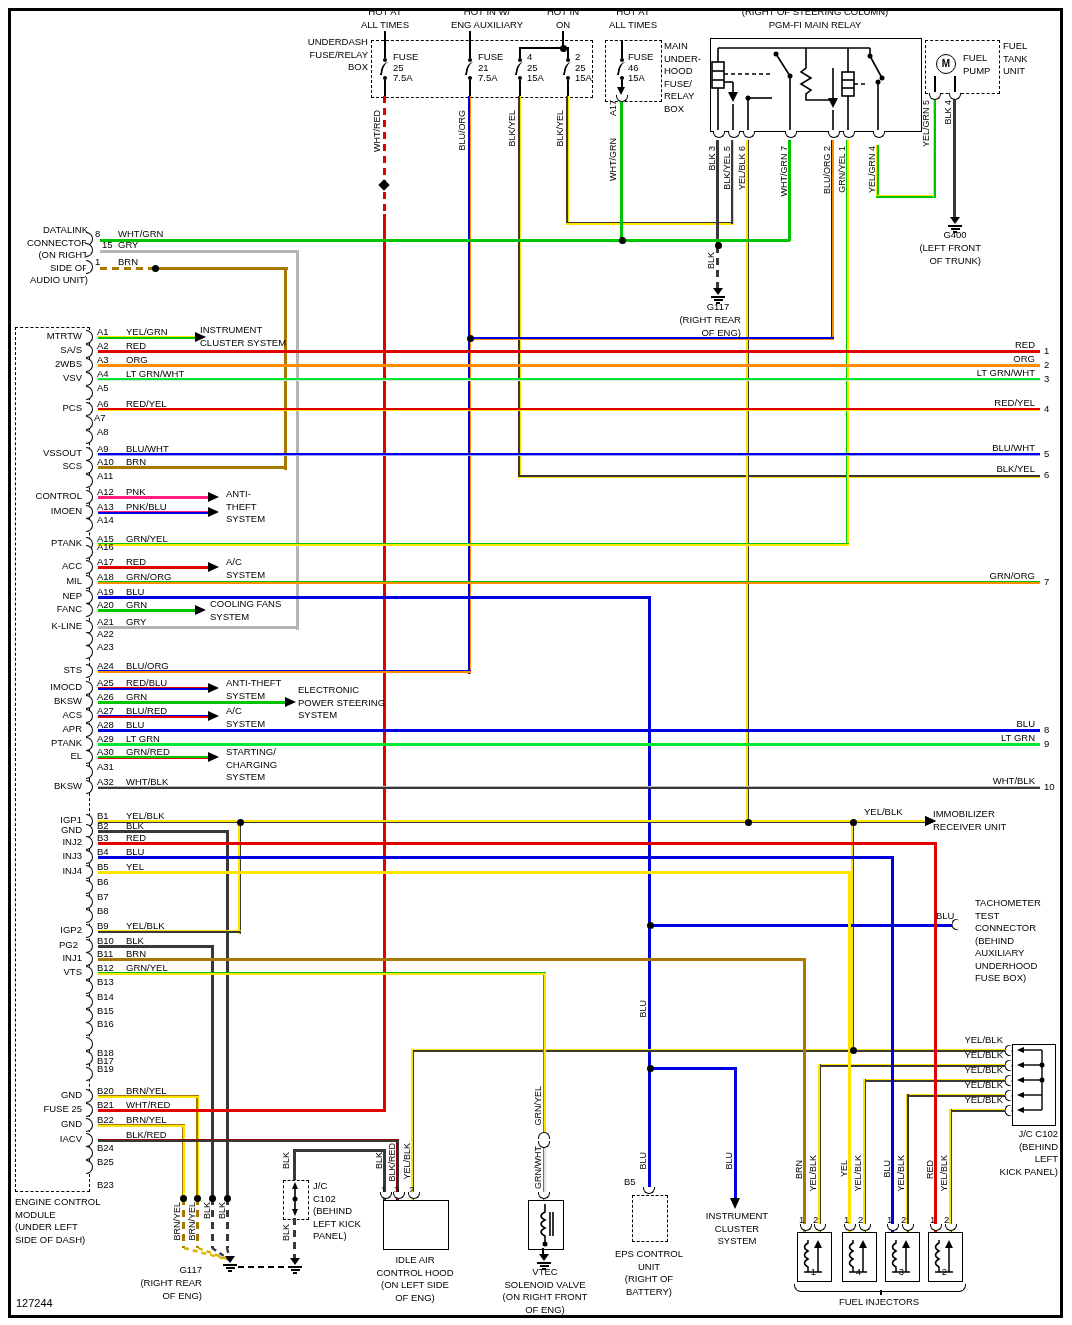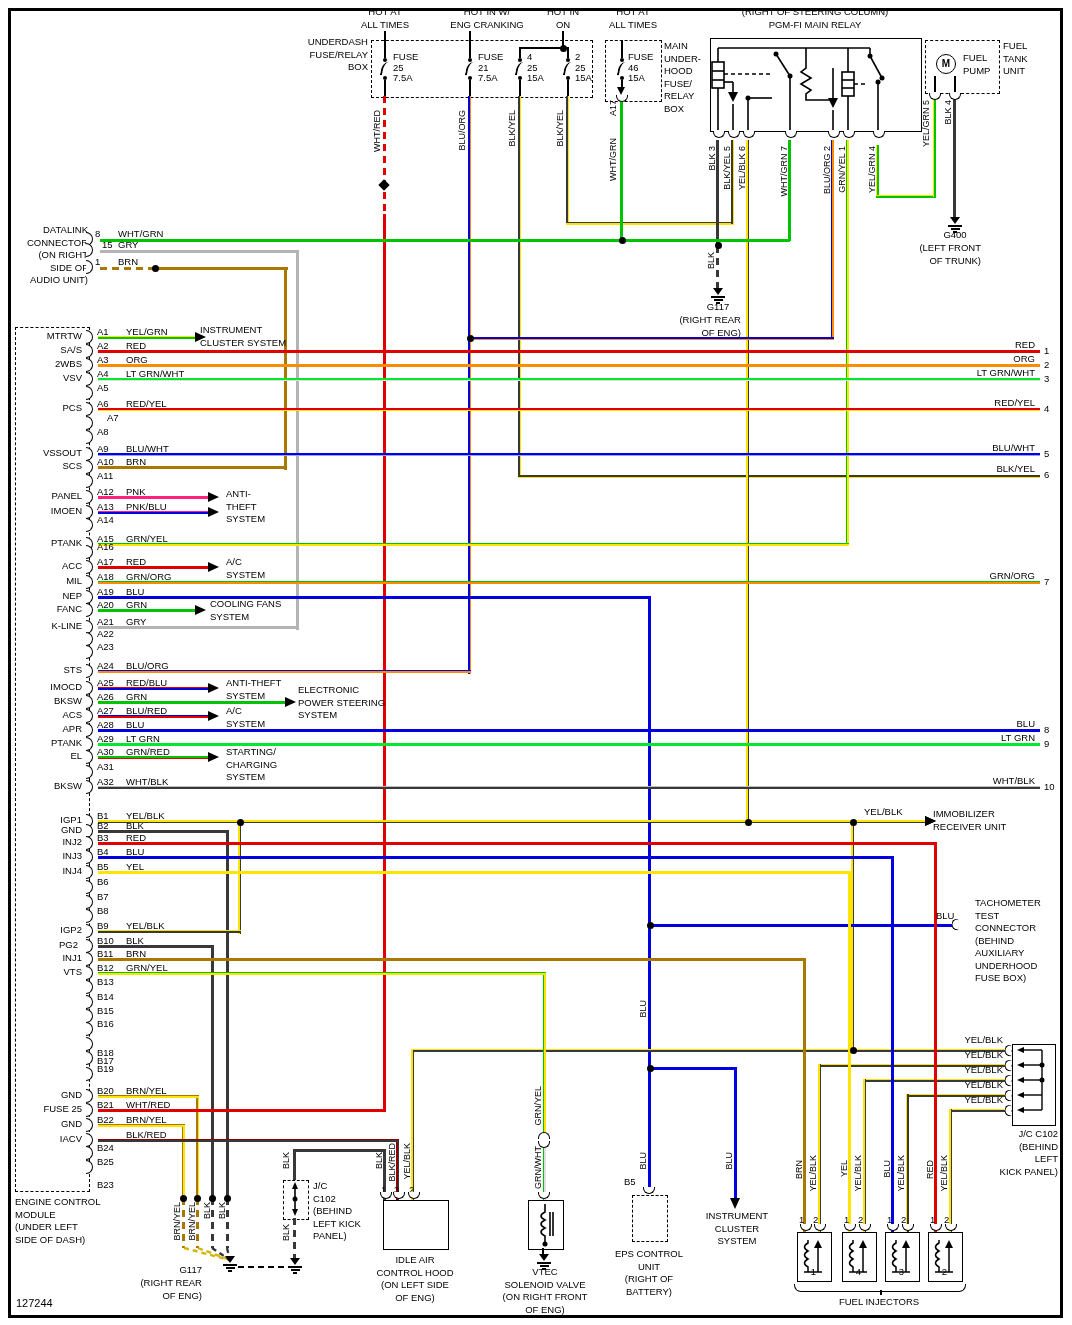--- a/index.html
+++ b/index.html
@@ -58,21 +58,21 @@
 </style>
 </head>
 <body>
 
 <div id="canvas">
   <div id="frame"></div>
 
   <div class="t tc" style="left:347px;top:6px;width:76px">HOT AT
 ALL TIMES</div>
   <div class="t tc" style="left:437px;top:6px;width:100px">HOT IN W/
-ENG CRANKING</div>
+ENG AUXILIARY</div>
   <div class="t tc" style="left:528px;top:6px;width:70px">HOT IN
 ON</div>
   <div class="t tc" style="left:597px;top:6px;width:72px">HOT AT
 ALL TIMES</div>
 
   <div class="t tr" style="left:300px;top:36px;width:68px">UNDERDASH
 FUSE/RELAY
 BOX</div>
   <div class="dbox" style="left:371px;top:40px;width:220px;height:56px"></div>
 
@@ -434,38 +434,38 @@
     <div class="t" style="left:126px;top:368px">LT GRN/WHT</div>
     <div class="wh c-ltgrnwht" style="left:98px;top:378px;width:942px"></div>
     <div class="pb" style="left:86px;top:386px"></div>
     <div class="t" style="left:97px;top:382px">A5</div>
     <div class="pb" style="left:86px;top:402px"></div>
     <div class="t" style="left:97px;top:398px">A6</div>
     <div class="t tr" style="left:14px;top:402px;width:68px">PCS</div>
     <div class="t" style="left:126px;top:398px">RED/YEL</div>
     <div class="wh c-redyel" style="left:98px;top:408px;width:942px"></div>
     <div class="pb" style="left:86px;top:416px"></div>
-    <div class="t" style="left:107px;top:412px">A7</div>
+    <div class="t" style="left:94px;top:412px">A7</div>
     <div class="pb" style="left:86px;top:430px"></div>
     <div class="t" style="left:97px;top:426px">A8</div>
     <div class="pb" style="left:86px;top:447px"></div>
     <div class="t" style="left:97px;top:443px">A9</div>
     <div class="t tr" style="left:14px;top:447px;width:68px">VSSOUT</div>
     <div class="t" style="left:126px;top:443px">BLU/WHT</div>
     <div class="wh c-bluwht" style="left:98px;top:453px;width:942px"></div>
     <div class="pb" style="left:86px;top:460px"></div>
     <div class="t" style="left:97px;top:456px">A10</div>
     <div class="t tr" style="left:14px;top:460px;width:68px">SCS</div>
     <div class="t" style="left:126px;top:456px">BRN</div>
     <div class="wh c-brn" style="left:98px;top:466px;width:189px"></div>
     <div class="pb" style="left:86px;top:474px"></div>
     <div class="t" style="left:97px;top:470px">A11</div>
     <div class="pb" style="left:86px;top:490px"></div>
     <div class="t" style="left:97px;top:486px">A12</div>
-    <div class="t tr" style="left:14px;top:490px;width:68px">PANEL</div>
+    <div class="t tr" style="left:14px;top:490px;width:68px">CONTROL</div>
     <div class="t" style="left:126px;top:486px">PNK</div>
     <div class="wh c-pnk" style="left:98px;top:496px;width:110px"></div>
     <div class="arr-r" style="left:208px;top:492px"></div>
     <div class="pb" style="left:86px;top:505px"></div>
     <div class="t" style="left:97px;top:501px">A13</div>
     <div class="t tr" style="left:14px;top:505px;width:68px">IMOEN</div>
     <div class="t" style="left:126px;top:501px">PNK/BLU</div>
     <div class="wh c-pnkblu" style="left:98px;top:511px;width:110px"></div>
     <div class="arr-r" style="left:208px;top:507px"></div>
     <div class="pb" style="left:86px;top:518px"></div>

